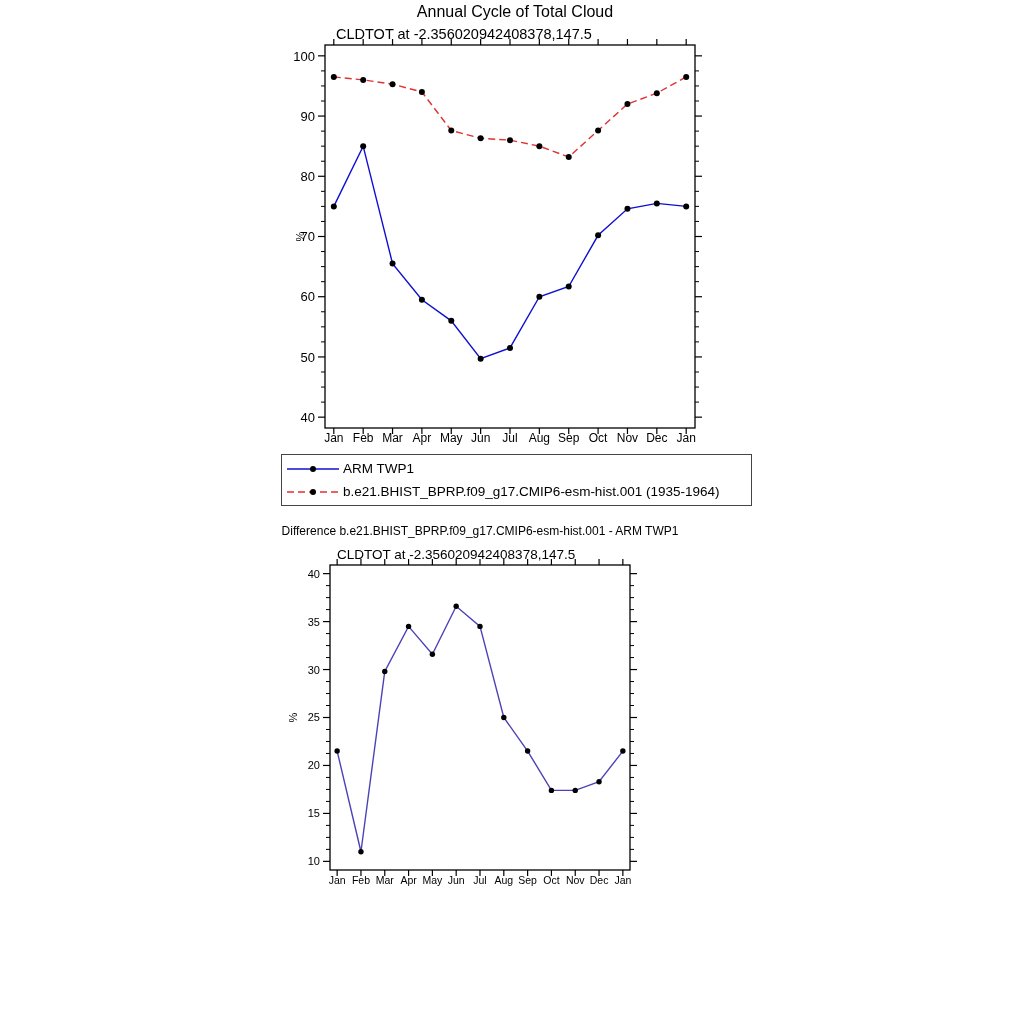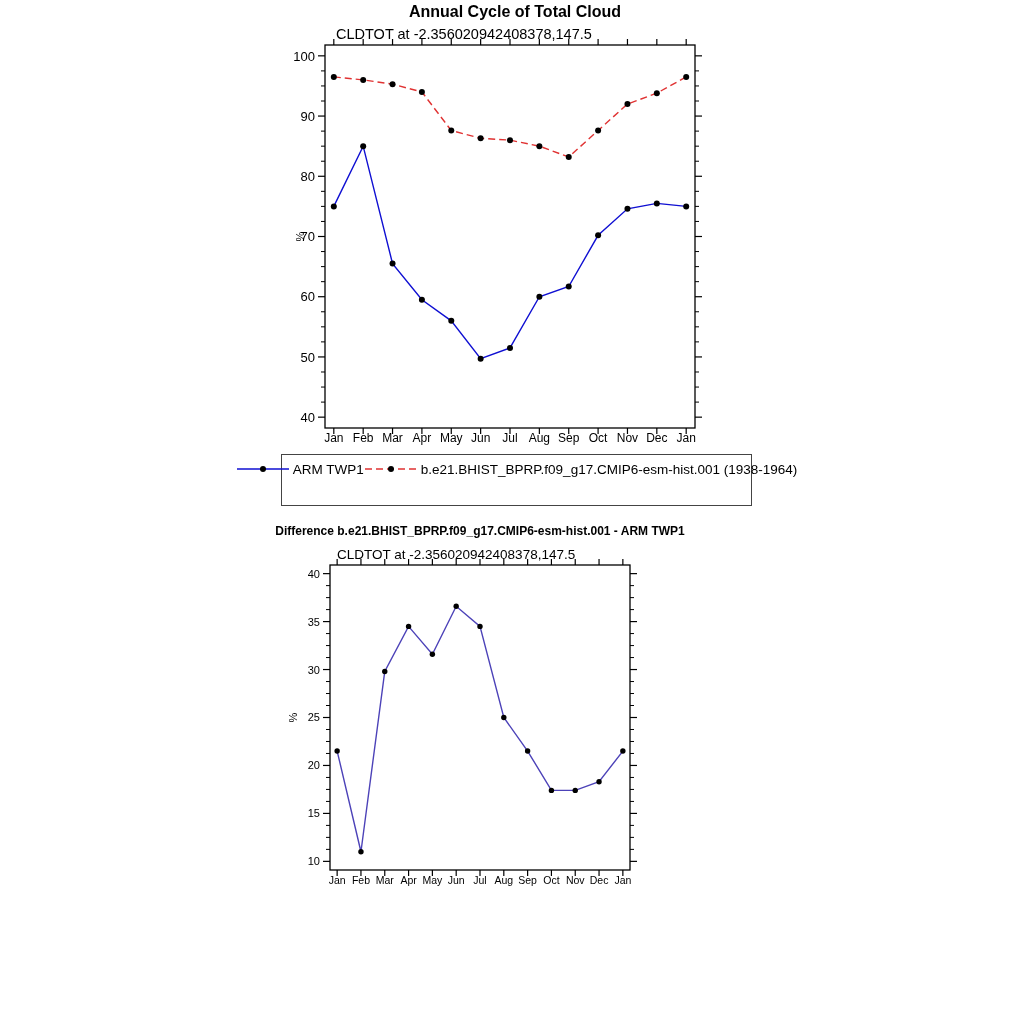--- a/index.html
+++ b/index.html
@@ -2,26 +2,26 @@
 <html><head>
 <meta charset="utf-8">
 <style>
   * { margin:0; padding:0; box-sizing:border-box; }
   html,body { background:#ffffff; }
   body {
     width:1024px; height:1024px; position:relative; overflow:hidden;
     font-family:"Liberation Sans","DejaVu Sans",sans-serif; color:#000;
   }
   .abs { position:absolute; }
-  .chart-title { font-weight:bold; text-align:center; white-space:nowrap; }
+  .chart-title { font-weight:normal; text-align:center; white-space:nowrap; }
   .chart-subtitle { white-space:nowrap;text-align:center; }
   svg text { font-family:"Liberation Sans","DejaVu Sans",sans-serif; fill:#000; }
   .legend-box {
     position:absolute; border:1px solid #444; background:#fff;
-    display:flex; flex-direction:row; justify-content:center; padding:2px 4px;
+    display:flex; flex-direction:column; justify-content:center; padding:2px 4px;
   }
   .legend-row { display:flex; align-items:center; height:24px; }
   .legend-label { font-size:13.5px; margin-left:3px; white-space:nowrap; }
 </style>
 </head>
 <body>
 
 <div>
 
   <div class="abs chart-title" style="left:265px; top:3px; width:500px; font-size:16px;">Annual Cycle of Total Cloud</div>
@@ -162,21 +162,21 @@
         <line x1="1" y1="10" x2="53" y2="10" stroke-width="1.5" stroke="#0f0fd2" stroke-dasharray="none"></line>
         <circle cx="27" cy="10" r="3" fill="#000"></circle>
       </svg>
       <span class="legend-label">ARM TWP1</span>
     </div>
     <div class="legend-row">
       <svg width="54" height="20">
         <line x1="1" y1="10" x2="53" y2="10" stroke-width="1.5" stroke="#e03232" stroke-dasharray="7,4"></line>
         <circle cx="27" cy="10" r="3" fill="#000"></circle>
       </svg>
-      <span class="legend-label">b.e21.BHIST_BPRP.f09_g17.CMIP6-esm-hist.001 (1938-1964)</span>
+      <span class="legend-label">b.e21.BHIST_BPRP.f09_g17.CMIP6-esm-hist.001 (1935-1964)</span>
     </div>
   </div>
 
   <div class="abs chart-title" style="left:180px; top:524px; width:600px; font-size:12px;">Difference b.e21.BHIST_BPRP.f09_g17.CMIP6-esm-hist.001 - ARM TWP1</div>
   <div class="abs chart-subtitle" style="left:337px; top:547px; font-size:13.5px;">CLDTOT at -2.356020942408378,147.5</div>
 
   <svg id="chart-bottom" class="abs" style="left:285px; top:558px;" width="400" height="345">
       <rect x="45" y="7" width="300" height="305" fill="none" stroke="#000" stroke-width="1.3"></rect>
       <line x1="45" y1="303.3679245283019" x2="38" y2="303.3679245283019" stroke="#000" stroke-width="1.2"></line>
       <line x1="345" y1="303.3679245283019" x2="352" y2="303.3679245283019" stroke="#000" stroke-width="1.2"></line>

